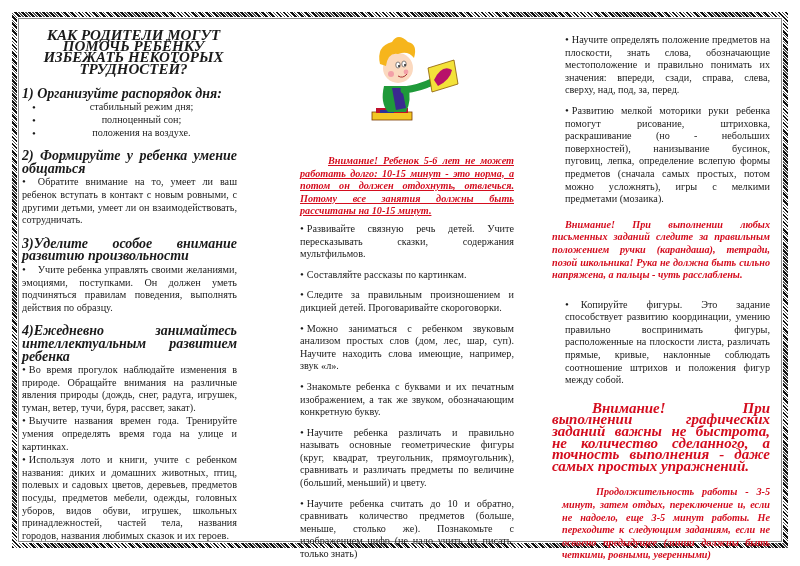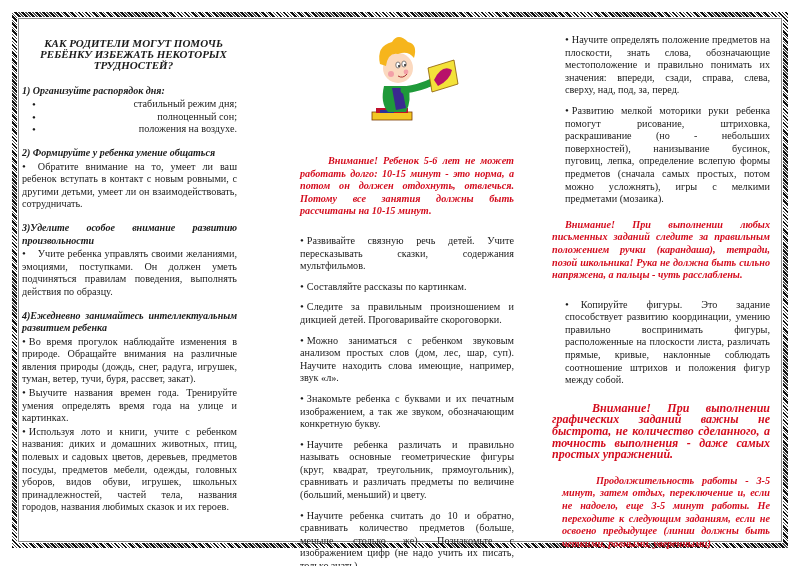--- a/index.html
+++ b/index.html
@@ -16,35 +16,35 @@
       repeating-linear-gradient(45deg, #111 0 2px, #fff 2px 3px, #555 3px 4px, #fff 4px 5px) border-box;
   }
   .frame::after {
     content: ""; position: absolute; inset: 1px; border: 0.5px solid #888; pointer-events: none;
   }
   .col { position: absolute; top: 0; font-size: 10.2px; line-height: 12.6px; text-align: justify; }
   .col1 { left: 22px; width: 215px; top: 30px; }
   .col2 { left: 300px; width: 214px; top: 155px; }
   .col3 { left: 565px; width: 205px; top: 33px; }
   .title {
-    text-align: center; font-weight: bold; font-style: italic; font-size: 11px; line-height: 11.2px;
-    text-transform: uppercase; margin: 8px 0 13px 0; padding-left: 8px;
+    text-align: center; font-weight: bold; font-style: italic; font-size: 15px; line-height: 11.2px;
+    text-transform: uppercase; margin: 0 0 13px 0; padding-left: 8px;
   }
-  .h { font-weight: bold; font-style: italic; font-size: 10px; margin: 0; text-align: justify; }
+  .h { font-weight: bold; font-style: italic; font-size: 14px; margin: 0; text-align: justify; }
   ul.plain { list-style: none; margin: 1px 0 11px 0; padding: 0 0 0 10px; }
-  ul.plain li { margin: 0; padding-left: 14px; position: relative; text-align: right; }
+  ul.plain li { margin: 0; padding-left: 14px; position: relative; text-align: center; }
   ul.plain li::before { content: "•"; position: absolute; left: 0; font-size: 11px; }
   p { margin: 0; }
   .bul { margin: 0 0 7px 0; }
   .bul .b { font-size: 11px; margin-right: 3px; }
   .bul.tab .b { margin-right: 12px; }
   .sec { margin-bottom: 11px; }
   .red { color: #d40d1e; font-weight: bold; font-style: italic; }
-  .red-block { margin: 0 0 16px 0; text-indent: 28px; }
-  .red-small { font-size: 12px; line-height: 11.6px; }
+  .red-block { margin: 0 0 4px 0; text-indent: 28px; text-decoration: underline; }
+  .red-small { font-size: 15px; line-height: 11.6px; }
   .illustration { position: absolute; left: 358px; top: 28px; width: 104px; height: 100px; }
 </style>
 </head>
 <body>
 
 <div class="frame"></div>
 
 <div class="col col1">
   <p class="title">Как родители могут помочь ребёнку избежать некоторых трудностей?</p>
 

